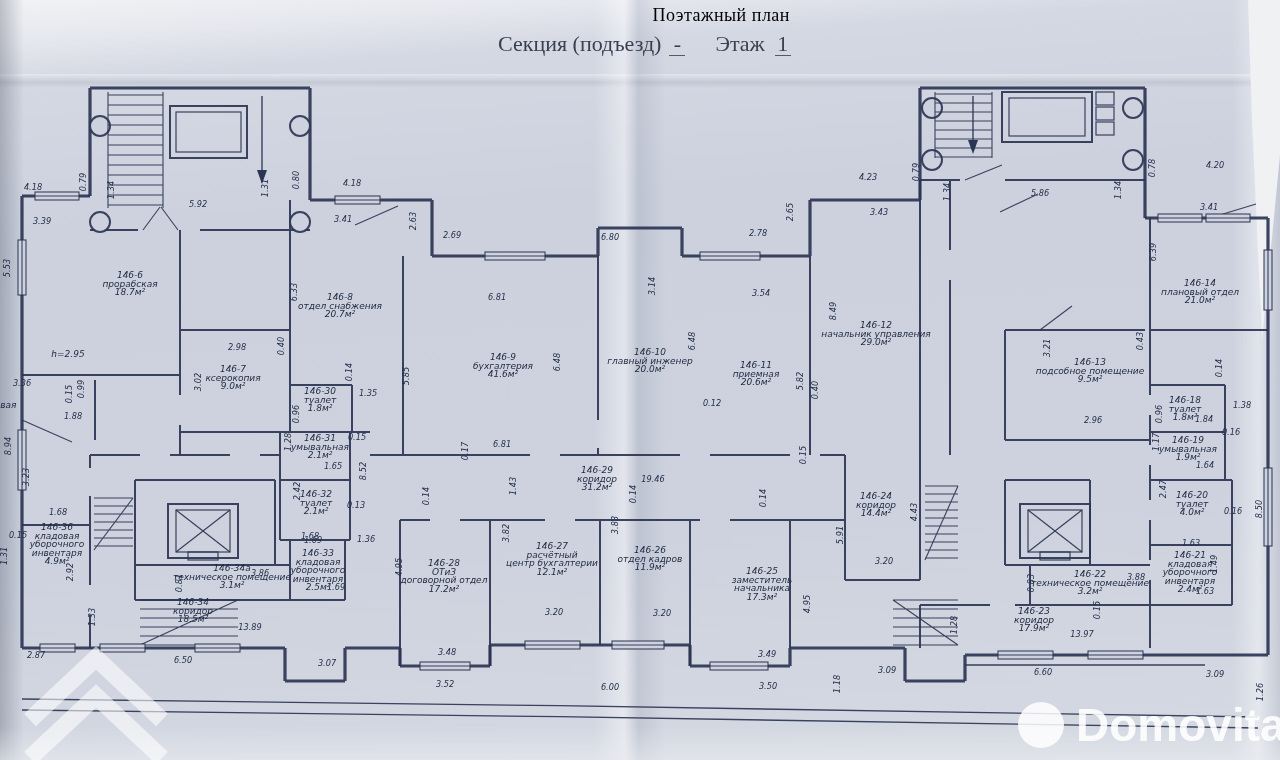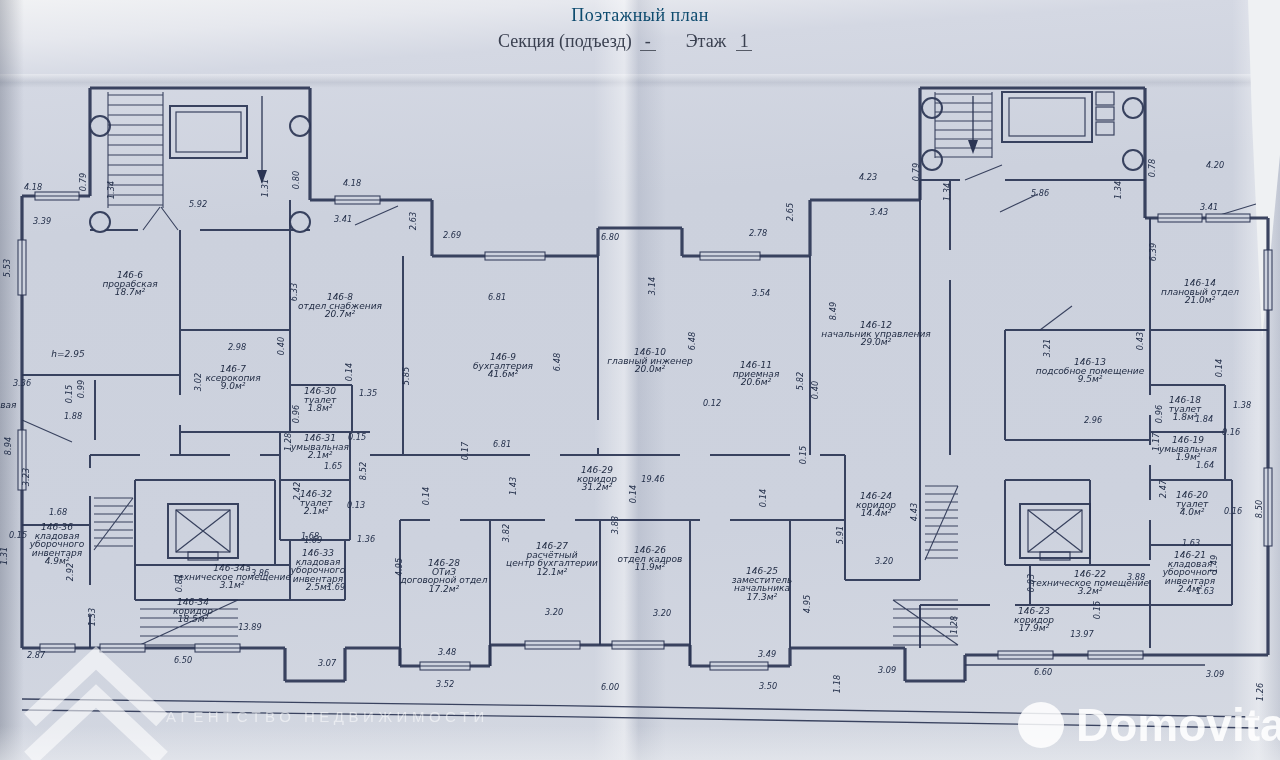--- a/index.html
+++ b/index.html
@@ -25,24 +25,24 @@
   .band-bottom{position:absolute;left:0;right:0;bottom:0;height:34px;
     background:linear-gradient(180deg,rgba(235,237,241,0),rgba(235,237,241,.55));}
   svg.plan{position:absolute;left:0;top:0;}
   .room-label{font-family:"DejaVu Sans",sans-serif;font-style:italic;font-size:9px;
     fill:#1d2840;text-anchor:middle;}
   .dim-label{font-family:"DejaVu Sans",sans-serif;font-style:italic;font-size:8.2px;
     fill:#24304b;text-anchor:middle;}
   .annot-label{font-family:"DejaVu Sans",sans-serif;font-style:italic;font-size:9px;
     fill:#1d2840;text-anchor:middle;}
   
-  .title1{position:absolute;left:490px;top:5px;width:300px;text-align:center;
-    font-family:"Liberation Serif","DejaVu Serif",serif;font-size:18px;color:#0c4a6e;letter-spacing:.5px;}
+  .title1{position:absolute;left:490px;top:5px;width:300px;text-align:right;
+    font-family:"Liberation Serif","DejaVu Serif",serif;font-size:18px;color:#000000;letter-spacing:.5px;}
   .title2{position:absolute;left:498px;top:31px;display:flex;align-items:baseline;
-    font-family:"Liberation Serif","DejaVu Serif",serif;font-size:18px;color:#3a4050;}
+    font-family:"Liberation Serif","DejaVu Serif",serif;font-size:22px;color:#3a4050;}
   .title2 .u{display:inline-block;min-width:16px;text-align:center;
     border-bottom:1.3px solid #555a66;line-height:1.0;}
   .title2 .gap1{margin:0 8px 0 8px;}
   .title2 .gap2{margin-left:22px;margin-right:10px;}
   
   .wm-alkor{position:absolute;left:14px;top:612px;width:560px;height:148px;
     color:rgba(255,255,255,.62);pointer-events:none;}
   .wm-alkor .logo{position:absolute;left:6px;top:16px;}
   .wm-alkor .name{position:absolute;left:148px;top:18px;
     font-family:"Liberation Sans",sans-serif;font-weight:bold;font-size:64px;letter-spacing:5px;
@@ -360,19 +360,18 @@
   <span class="u gap1">-</span>
   <span class="gap2">Этаж</span>
   <span class="u">1</span>
 </div>
 
 <div class="wm-alkor">
   <svg class="logo" width="150" height="132" viewBox="0 0 150 132">
     <path d="M10,92 L76,30 L142,92" fill="none" stroke="rgba(255,255,255,0.58)" stroke-width="17"></path>
     <path d="M10,130 L76,68 L142,130" fill="none" stroke="rgba(255,255,255,0.58)" stroke-width="17"></path>
   </svg>
-  <div class="sub">АГЕНТСТВО НЕДВИЖИМОСТИ</div>
 </div>
 
 <div class="wm-domovita">
   <div class="dot"></div>
   <div class="name">Domovita</div>
 </div>
 
 </body></html>

